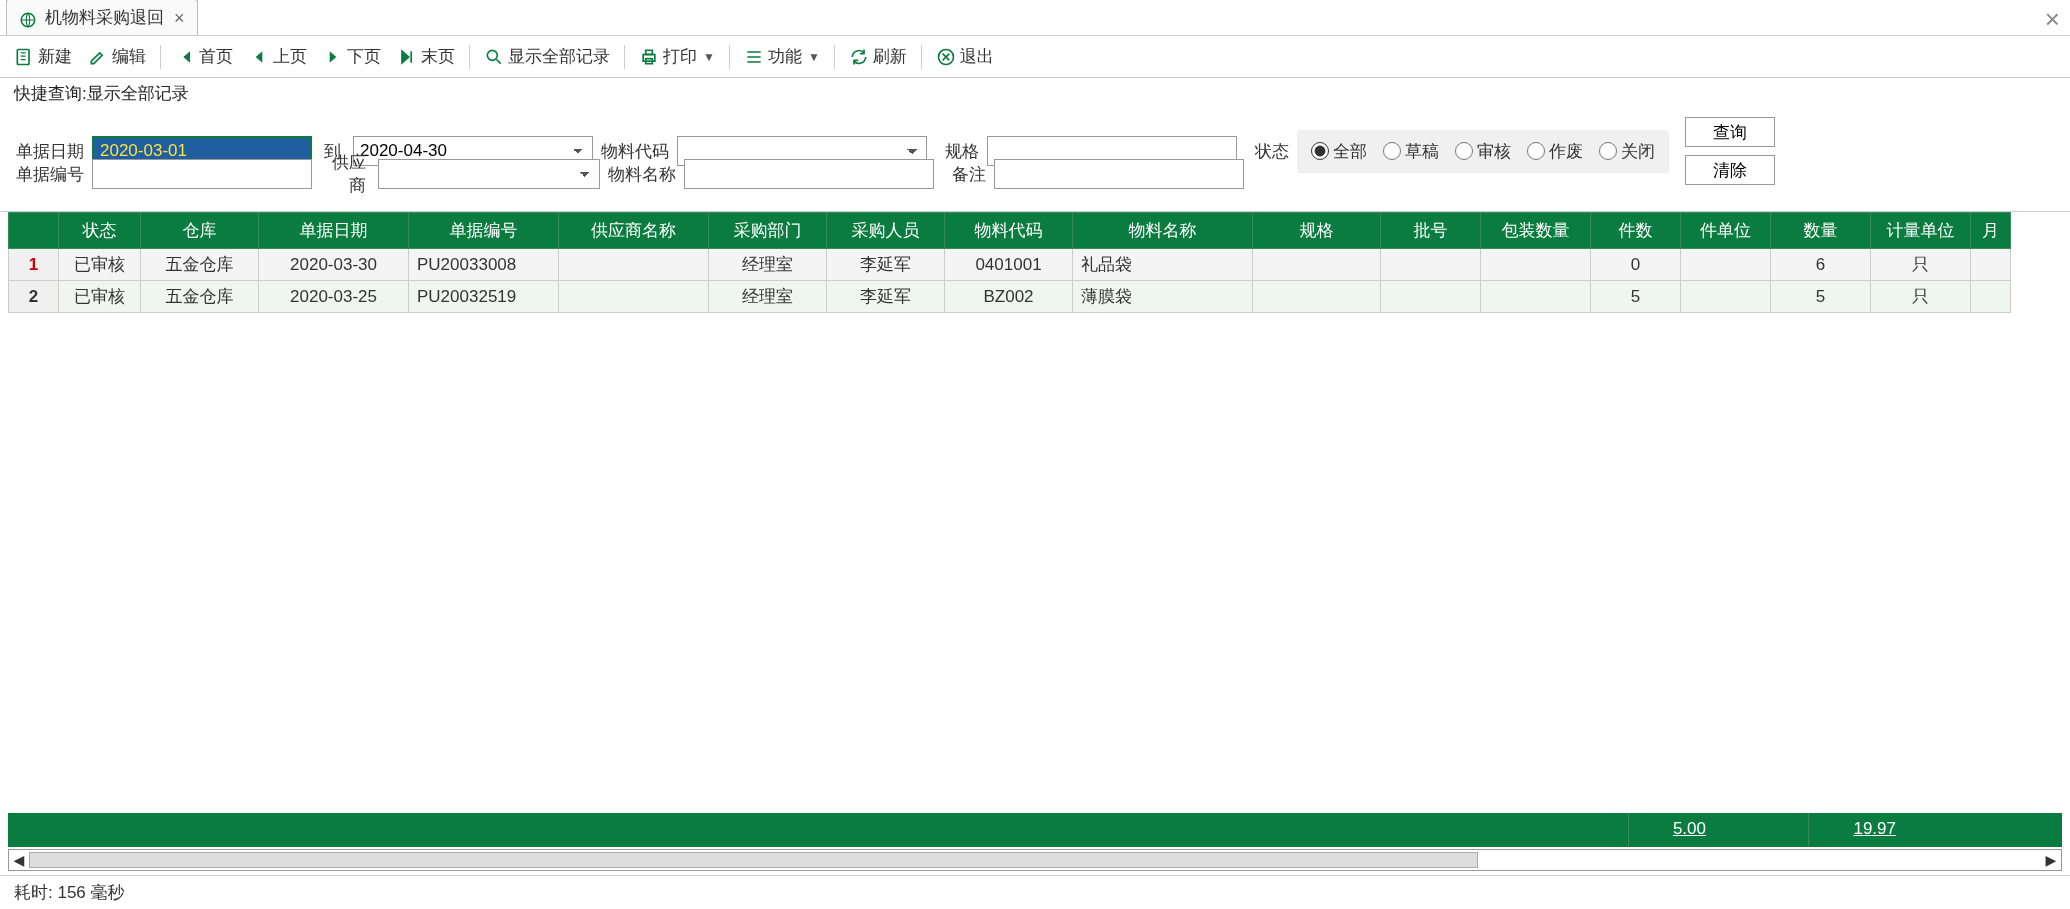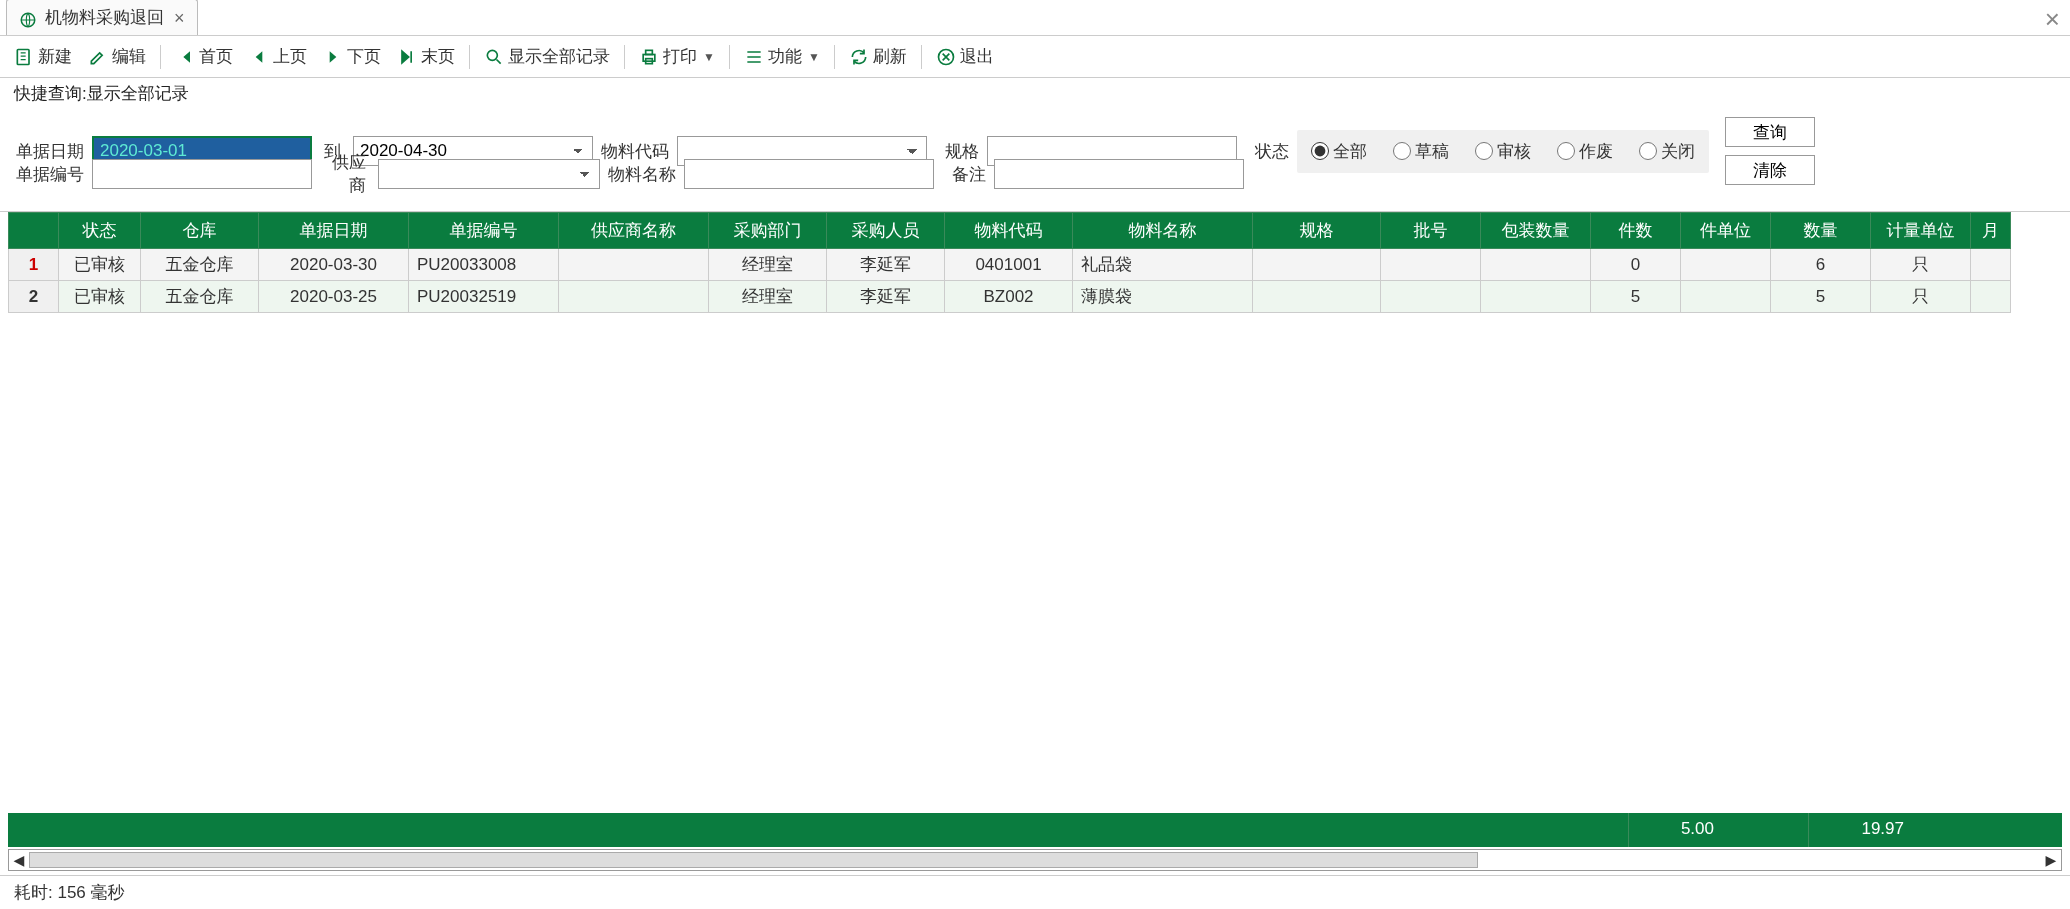--- a/index.html
+++ b/index.html
@@ -24,43 +24,43 @@
 
 .quick-label-row { padding: 4px 14px; font-size: 17px; color: #222; }
 
 
 .filter-form { padding: 8px 14px 14px 14px; display: flex; flex-direction: column; gap: 10px; border-bottom: 1px solid #ccc; }
 .filter-row { display: flex; align-items: center; gap: 6px; }
 .fl-label { width: 72px; text-align: right; padding-right: 2px; font-size: 17px; }
 .fl-label-mid { padding: 0 6px; font-size: 17px; }
 .fl-input, .fl-select { height: 30px; border: 1px solid #999; padding: 2px 6px; font-size: 17px; background: #fff; }
 .fl-select { appearance: none; background-image: linear-gradient(45deg, transparent 50%, #555 50%), linear-gradient(135deg, #555 50%, transparent 50%); background-position: calc(100% - 14px) 12px, calc(100% - 9px) 12px; background-size: 5px 5px, 5px 5px; background-repeat: no-repeat; padding-right: 24px; }
-.date-start { border: 2px solid #0a7c3f; background: #1f5f9f; color: #5eead4; }
+.date-start { border: 2px solid #0a7c3f; background: #1f5f9f; color: #fde047; }
 .date-start::selection { background: #1f5f9f; color: #fff; }
-.status-box { background: #f0f0f0; padding: 10px 14px; display: flex; align-items: center; gap: 26px; border-radius: 2px; }
+.status-box { background: #f0f0f0; padding: 10px 14px; display: flex; align-items: center; gap: 16px; border-radius: 2px; }
 .status-radio { display: flex; align-items: center; gap: 4px; cursor: pointer; }
 .status-radio input { width: 18px; height: 18px; accent-color: #333; }
 .action-buttons { display: flex; flex-direction: column; gap: 8px; margin-left: 10px; }
 .action-btn { width: 90px; height: 30px; border: 1px solid #999; background: #fff; cursor: pointer; font-size: 17px; }
 
 
 .table-wrap { position: relative; height: 580px; overflow: hidden; }
 .data-table { border-collapse: collapse; table-layout: fixed; }
 .data-table th { background: #0a7c3f; color: #fff; font-weight: normal; padding: 6px 4px; border: 1px solid #3a8a5a; text-align: center; font-size: 17px; height: 32px; }
 .data-table td { padding: 4px 8px; border: 1px solid #ccc; text-align: center; font-size: 17px; height: 30px; white-space: nowrap; overflow: hidden; }
 .data-table td.ta-left { text-align: left; }
 .row-num { background: #f0f0f0; font-weight: bold; }
 .row-num.sel { color: #c00; }
 .row-odd td { background: #f4f4f4; }
 .row-even td { background: #eef6ef; }
 .row-odd td.row-num, .row-even td.row-num { background: #f0f0f0; }
 
 
 .summary-bar { position: absolute; left: 8px; right: 8px; bottom: 62px; height: 34px; background: #0a7c3f; display: flex; }
-.summary-cell { color: #fff; text-align: right; padding: 6px 4px; border-left: 1px solid #3a8a5a; position: absolute; top: 0; height: 34px; font-size: 17px; }
+.summary-cell { color: #fff; text-align: right; padding: 6px 12px; border-left: 1px solid #3a8a5a; position: absolute; top: 0; height: 34px; font-size: 17px; text-decoration: underline; }
 
 
 .hscroll { position: absolute; left: 8px; right: 8px; bottom: 38px; height: 22px; border: 1px solid #999; background: #fff; display: flex; align-items: center; }
 .hscroll-arrow { width: 20px; height: 20px; display: flex; align-items: center; justify-content: center; color: #333; cursor: pointer; font-size: 14px; }
 .hscroll-track { flex: 1; height: 100%; position: relative; }
 .hscroll-thumb { position: absolute; left: 0; top: 2px; bottom: 2px; width: 72%; background: #ddd; border: 1px solid #aaa; }
 
 
 .status-bar { position: absolute; left: 0; right: 0; bottom: 0; height: 34px; border-top: 1px solid #ccc; display: flex; align-items: center; justify-content: space-between; padding: 0 14px; font-size: 17px; }
 </style>

